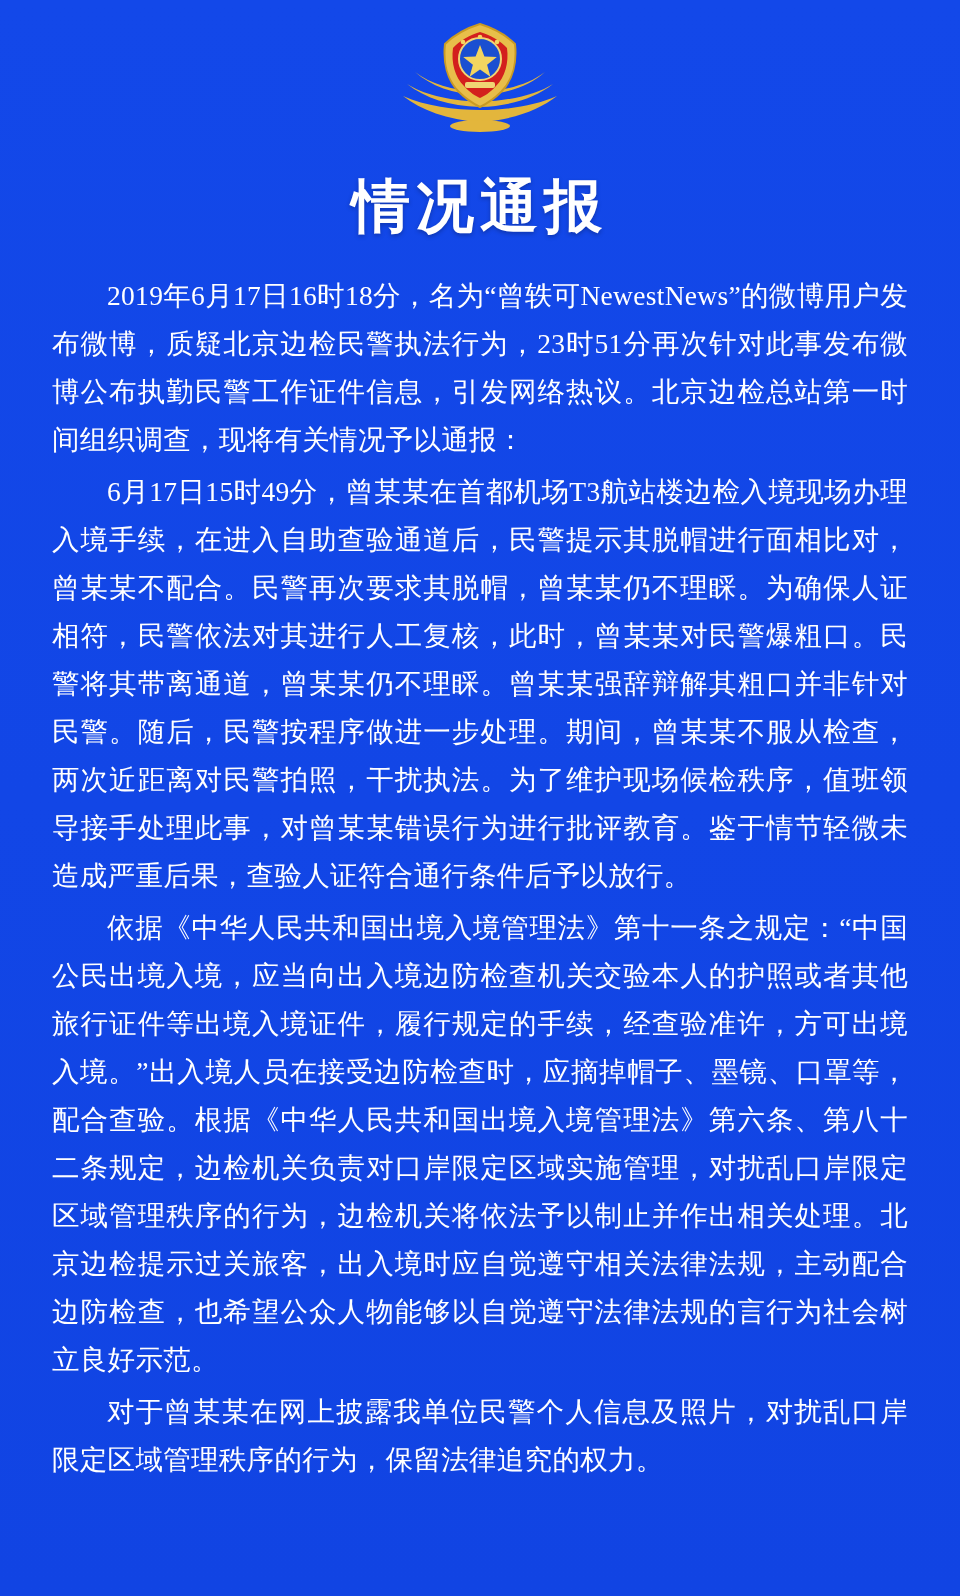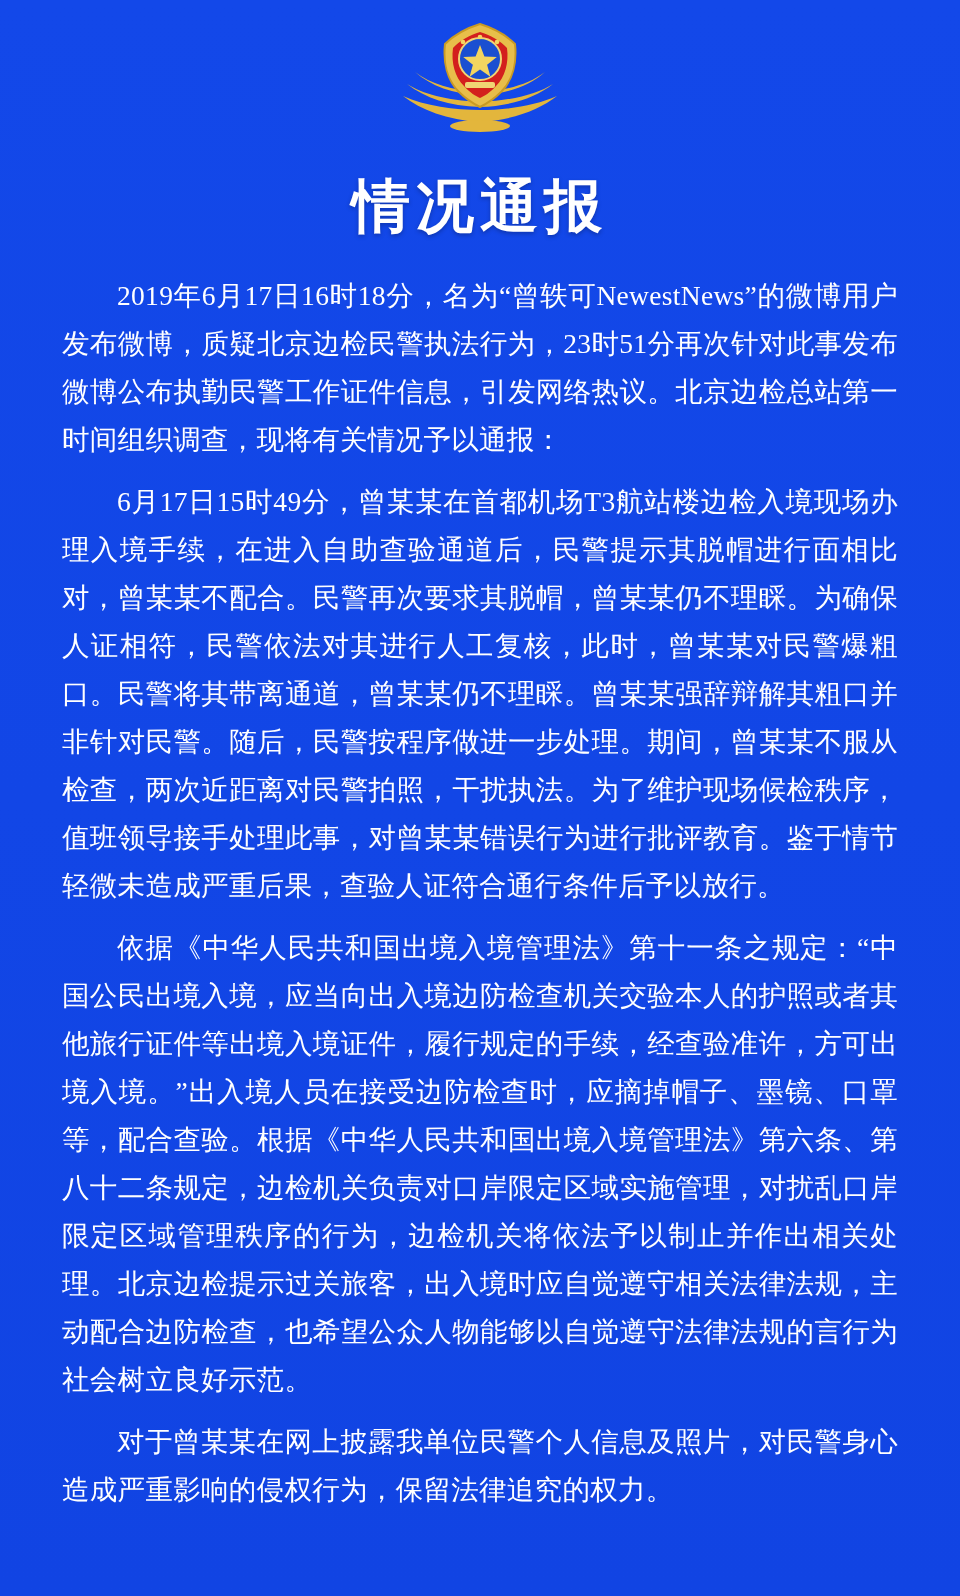--- a/index.html
+++ b/index.html
@@ -53,21 +53,21 @@
   .body-text {
     color: #ffffff;
     font-family: "Liberation Serif", serif;
     font-size: 27.5px;
     line-height: 48px;
     text-align: justify;
     text-justify: inter-ideograph;
     letter-spacing: 0.3px;
   }
   .body-text p {
-    margin: 14px;
+    margin: 4px;
     text-indent: 2em;
   }
 </style>
 </head>
 <body>
 
 <div class="page">
 
   <div class="emblem-wrap">
     <div class="emblem">
@@ -96,16 +96,16 @@
       </svg>
     </div>
   </div>
 
   <div class="title">情况通报</div>
 
   <div class="body-text">
     <p>2019年6月17日16时18分，名为“曾轶可NewestNews”的微博用户发布微博，质疑北京边检民警执法行为，23时51分再次针对此事发布微博公布执勤民警工作证件信息，引发网络热议。北京边检总站第一时间组织调查，现将有关情况予以通报：</p>
     <p>6月17日15时49分，曾某某在首都机场T3航站楼边检入境现场办理入境手续，在进入自助查验通道后，民警提示其脱帽进行面相比对，曾某某不配合。民警再次要求其脱帽，曾某某仍不理睬。为确保人证相符，民警依法对其进行人工复核，此时，曾某某对民警爆粗口。民警将其带离通道，曾某某仍不理睬。曾某某强辞辩解其粗口并非针对民警。随后，民警按程序做进一步处理。期间，曾某某不服从检查，两次近距离对民警拍照，干扰执法。为了维护现场候检秩序，值班领导接手处理此事，对曾某某错误行为进行批评教育。鉴于情节轻微未造成严重后果，查验人证符合通行条件后予以放行。</p>
     <p>依据《中华人民共和国出境入境管理法》第十一条之规定：“中国公民出境入境，应当向出入境边防检查机关交验本人的护照或者其他旅行证件等出境入境证件，履行规定的手续，经查验准许，方可出境入境。”出入境人员在接受边防检查时，应摘掉帽子、墨镜、口罩等，配合查验。根据《中华人民共和国出境入境管理法》第六条、第八十二条规定，边检机关负责对口岸限定区域实施管理，对扰乱口岸限定区域管理秩序的行为，边检机关将依法予以制止并作出相关处理。北京边检提示过关旅客，出入境时应自觉遵守相关法律法规，主动配合边防检查，也希望公众人物能够以自觉遵守法律法规的言行为社会树立良好示范。</p>
-    <p>对于曾某某在网上披露我单位民警个人信息及照片，对民警身心造成严重影响的侵权行为，保留法律追究的权力。</p>
+    <p>对于曾某某在网上披露我单位民警个人信息及照片，对扰乱口岸限定区域管理秩序的行为，保留法律追究的权力。</p>
   </div>
 
 </div>
 
 </body></html>

